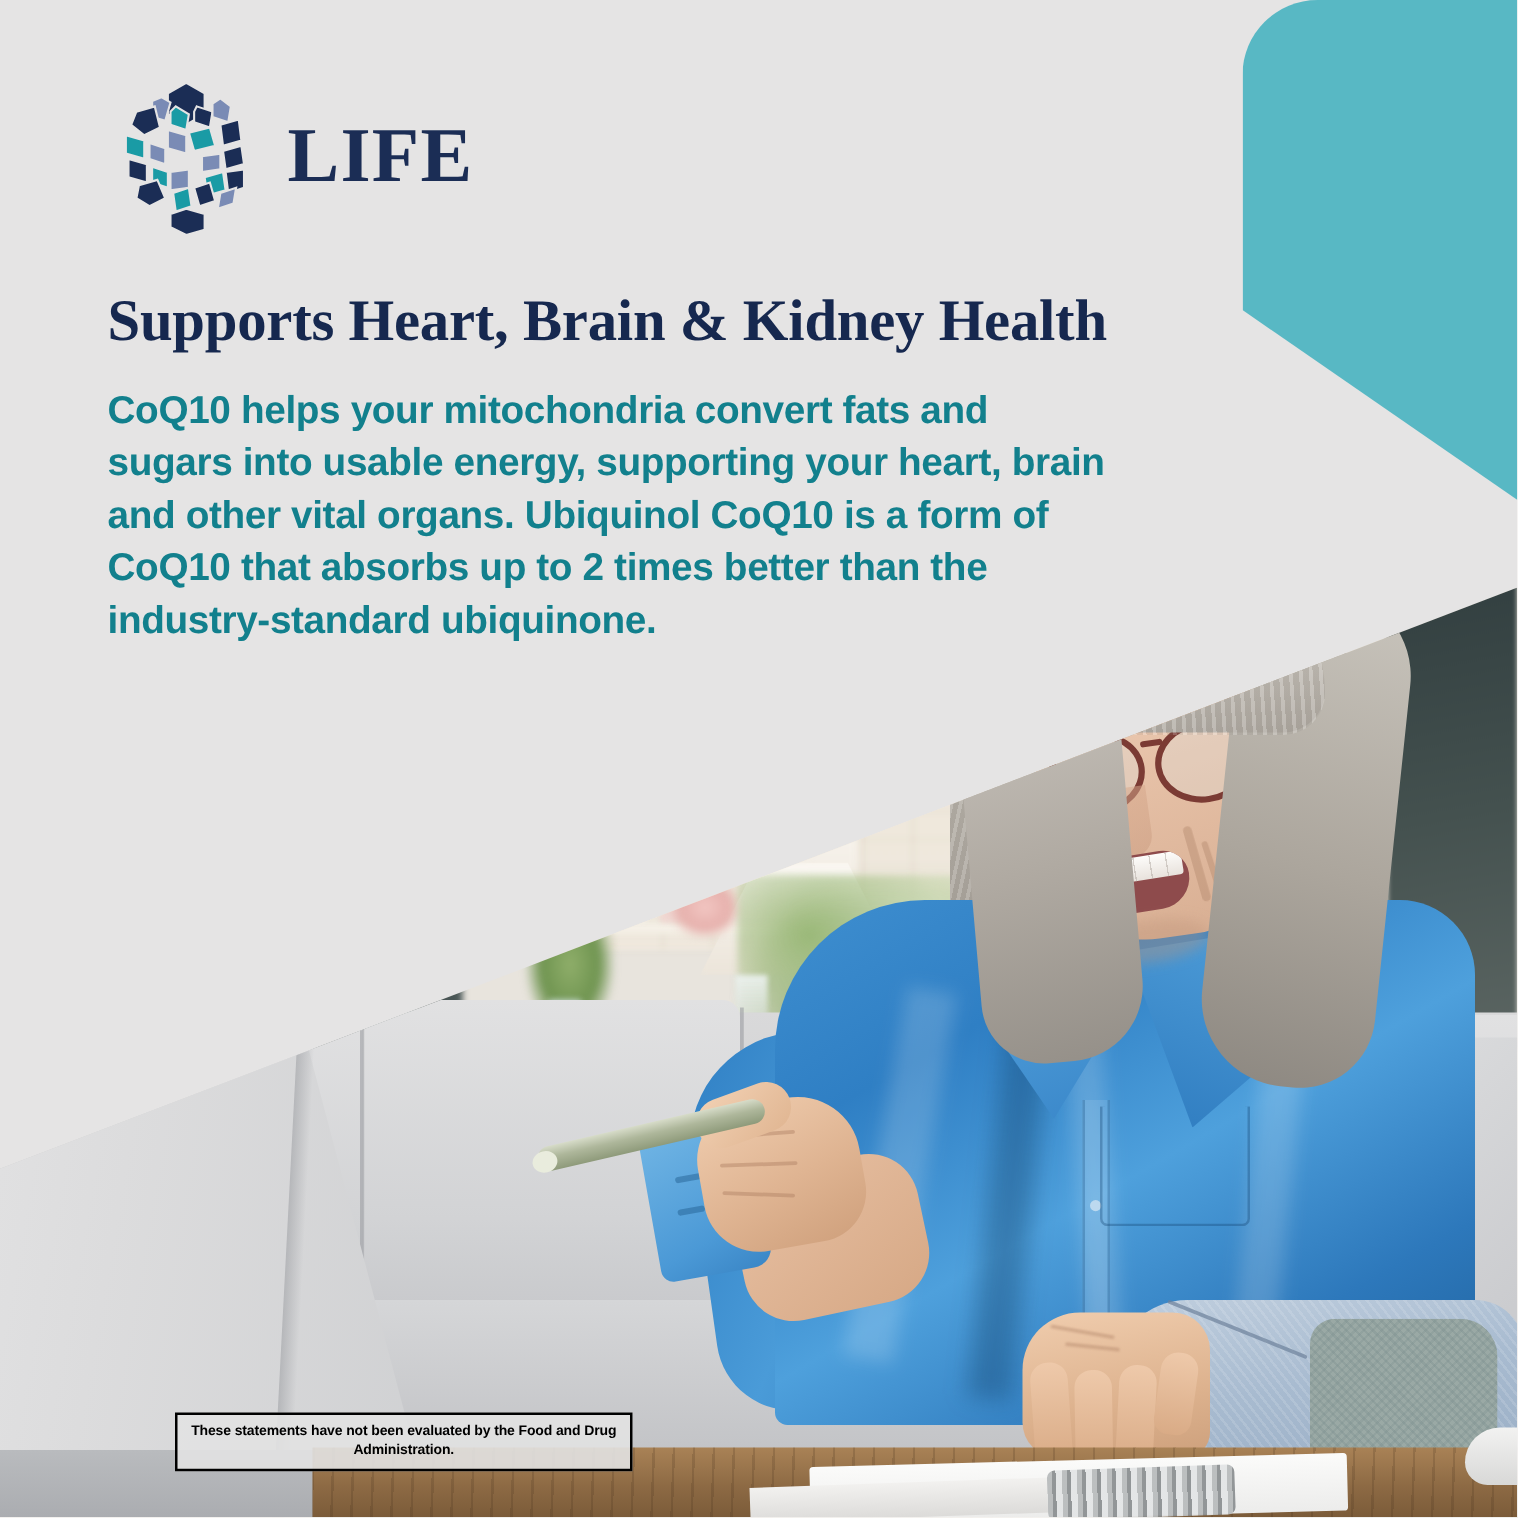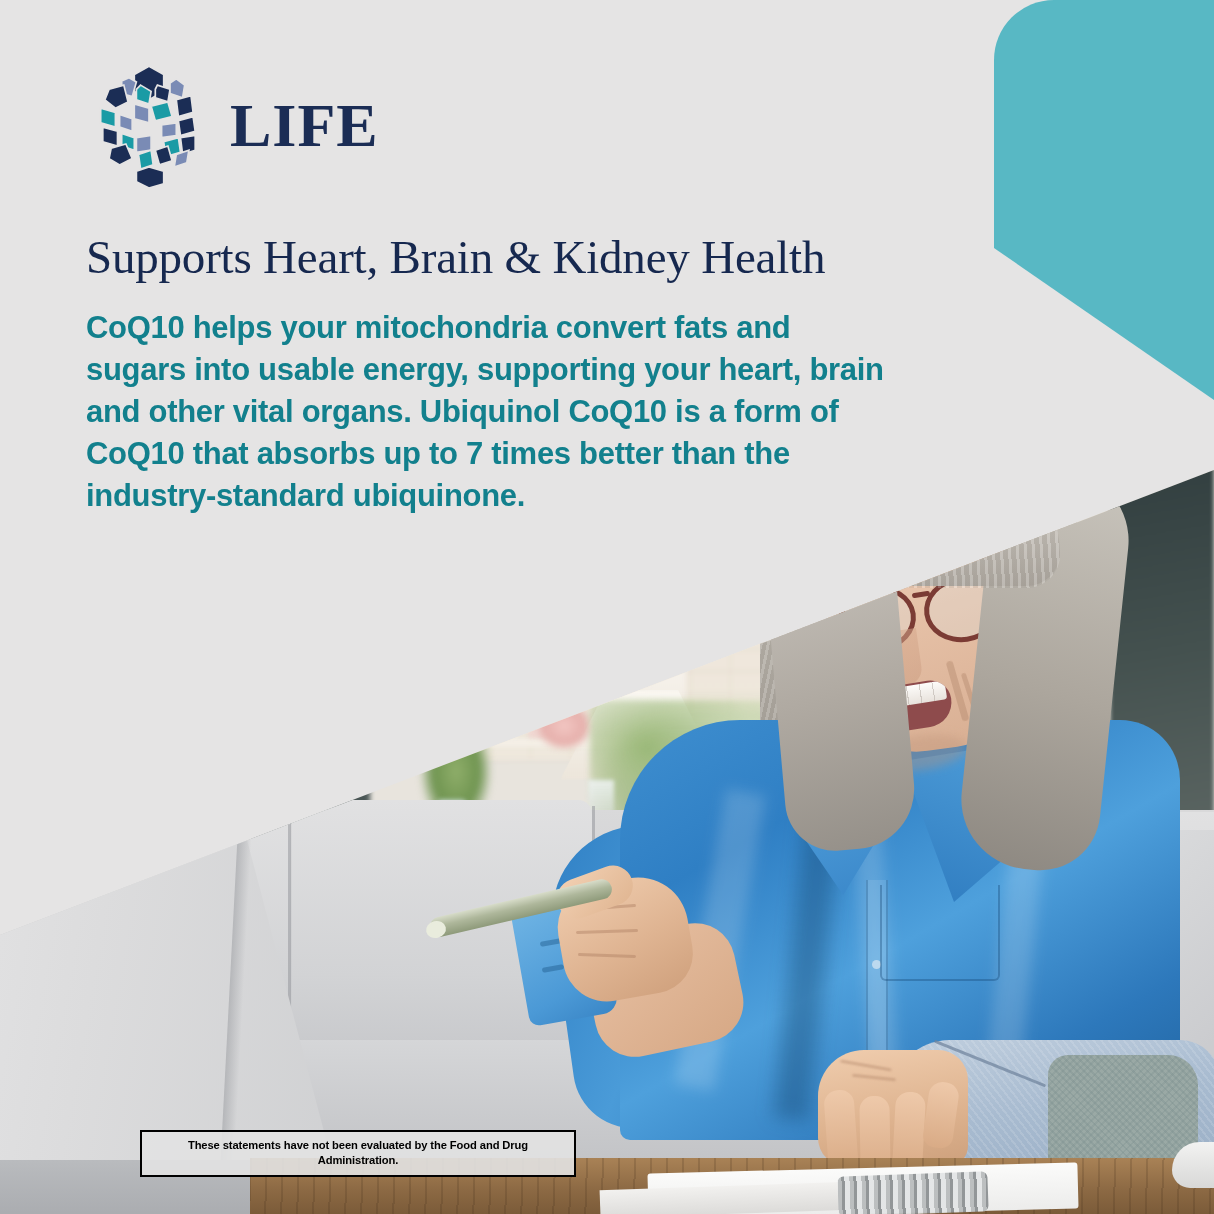--- a/index.html
+++ b/index.html
@@ -675,21 +675,21 @@
   }
 
   
   .bg-blur { filter: blur(1.2px); }
 
   
   .disclaimer {
     position: absolute;
     left: 140px;
     top: 1130px;
-    width: 436px;
+    width: 366px;
     padding: 6px 8px 7px 8px;
     background: rgba(226,226,226,.9);
     border: 2px solid #000000;
     text-align: center;
     line-height: 1.32;
     z-index: 40;
   }
   .disclaimer p {
     font-family: "Liberation Sans", sans-serif;
     font-size: 11.2px;
@@ -737,21 +737,21 @@
     font-family: "Liberation Serif", serif;
     font-weight: 700;
     font-size: 15px;
     color: #1b2d55;
     margin-left: 2px;
     margin-top: 2px;
   }
 
   .headline {
     font-family: "Liberation Serif", serif;
-    font-weight: 400;
+    font-weight: 700;
     font-size: 47px;
     line-height: 1.08;
     color: #16284f;
     letter-spacing: -0.2px;
     margin-bottom: 24px;
     white-space: nowrap;
   }
 
   .body-copy {
     font-family: "Liberation Sans", sans-serif;
@@ -925,20 +925,20 @@
           <path d="M60 100 L74 104 L74 116 L60 120 L48 114 L48 104 Z" fill="#1b2d55"></path>
         </g>
       </svg>
       <div class="logo-type">
         <div class="logo-life">LIFE</div>
       </div>
     </div>
 
     <h1 class="headline">Supports Heart, Brain &amp; Kidney Health</h1>
 
-    <p class="body-copy">CoQ10 helps your mitochondria convert fats and sugars into usable energy, supporting your heart, brain and other vital organs. Ubiquinol CoQ10 is a form of CoQ10 that absorbs up to 7 times better than the industry-standard ubiquinone.</p>
+    <p class="body-copy">CoQ10 helps your mitochondria convert fats and sugars into usable energy, supporting your heart, brain and other vital organs. Ubiquinol CoQ10 is a form of CoQ10 that absorbs up to 2 times better than the industry-standard ubiquinone.</p>
   </div>
 
   <div class="disclaimer">
     <p>These statements have not been evaluated by the Food and Drug Administration.</p>
   </div>
 
 </div>
 
 </body></html>

